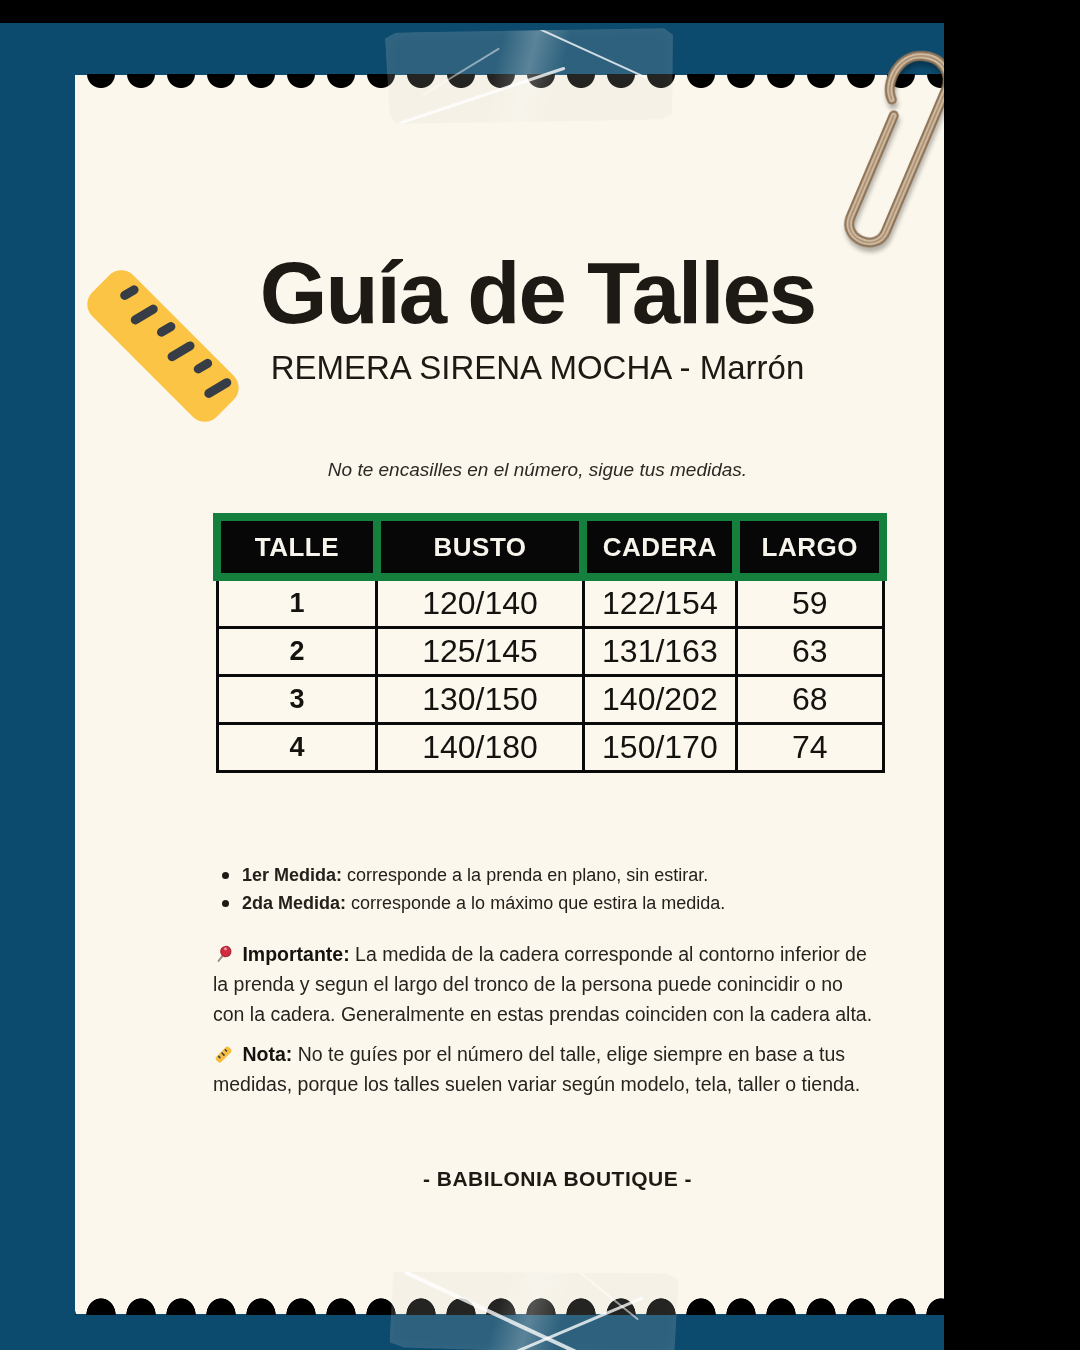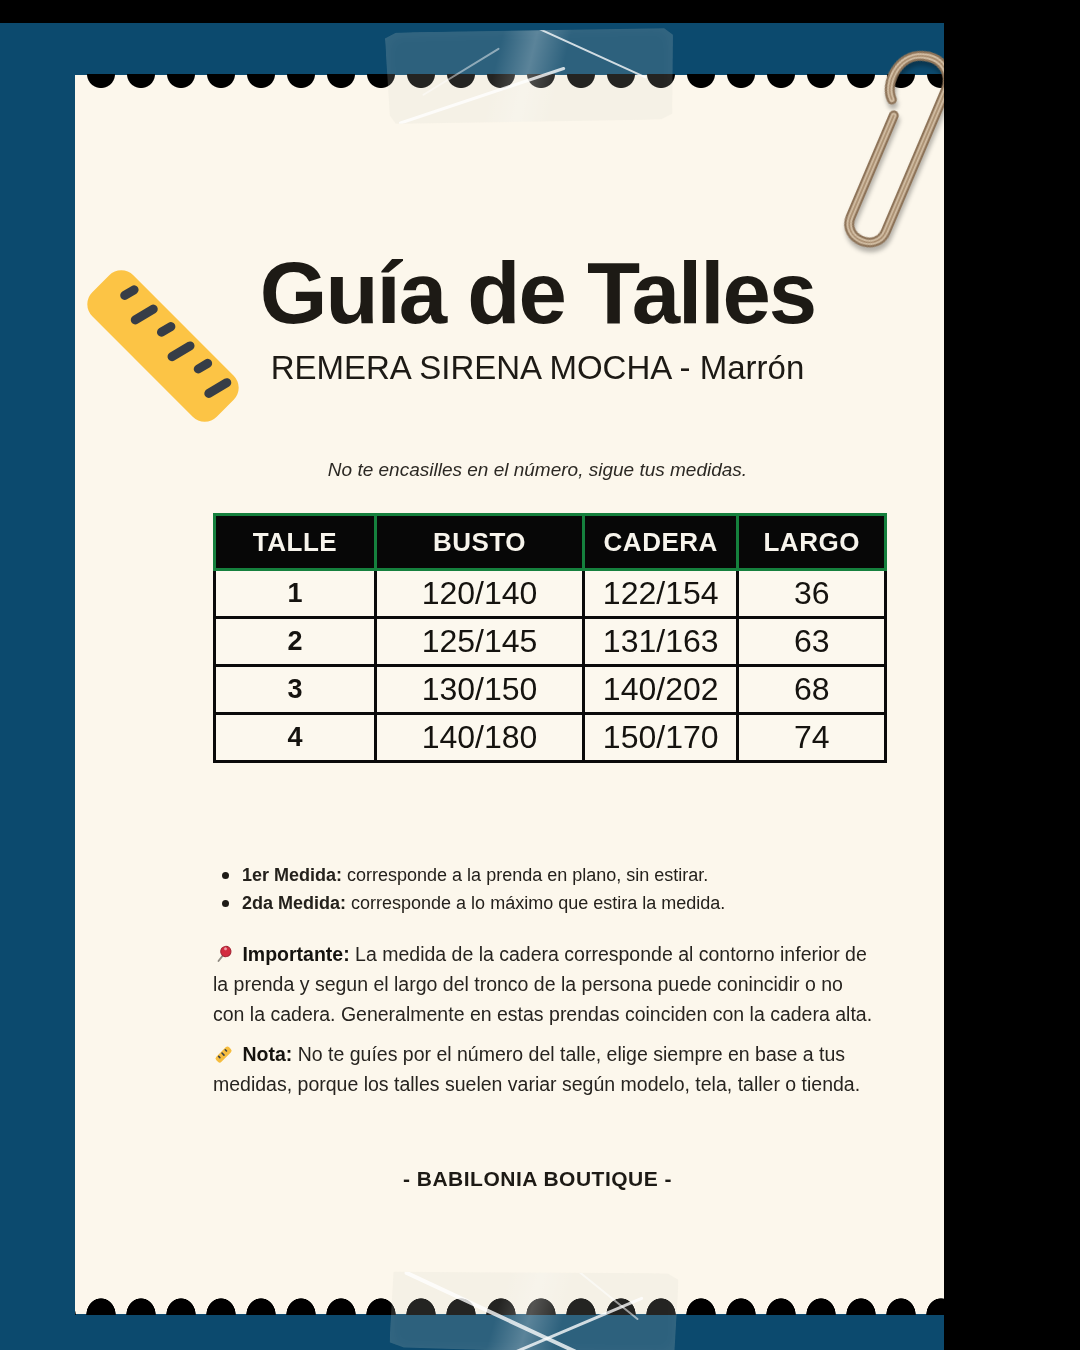--- a/index.html
+++ b/index.html
@@ -29,42 +29,42 @@
     font-size:87px;font-weight:bold;letter-spacing:-2px;color:#1d1a15;line-height:1;}
   .subtitle{position:absolute;top:274px;left:0;width:100%;text-align:center;
     font-size:33px;font-weight:normal;letter-spacing:0px;color:#1d1a15;}
   .tagline{position:absolute;top:384px;left:0;width:100%;text-align:center;
     font-size:19px;font-style:italic;color:#2c2924;}
 
   
   table.size{position:absolute;left:138px;top:438px;width:674px;border-collapse:collapse;
     table-layout:fixed;}
   table.size th{background:#070707;color:#f7f4ec;font-weight:bold;font-size:26px;
-    letter-spacing:0.5px;height:50px;border:3px solid #15803d;}
+    letter-spacing:0.5px;height:50px;border:8px solid #15803d;}
   table.size td{border:3px solid #0a0a0a;height:43px;text-align:center;
     font-size:32px;color:#15130f;background:rgba(255,255,255,0.12);}
   table.size td:first-child{font-weight:bold;font-size:27px;}
 
   
   .bullets{position:absolute;left:140px;top:790px;margin:0;padding:0;list-style:none;
     font-size:18px;color:#24211c;}
   .bullets li{position:relative;padding-left:27px;margin-bottom:7px;}
   .bullets li .dot{position:absolute;left:7px;top:7px;width:7px;height:7px;border-radius:50%;
     background:#1d1a15;}
 
   
   .para{position:absolute;left:138px;margin:0;font-size:19.5px;line-height:30px;color:#272420;}
   .importante{top:864px;width:660px;}
   .nota{top:964px;width:676px;}
   .para b{color:#15130f;}
   .inline-ico{display:inline-block;vertical-align:-4px;margin-right:3px;}
 
   
   .brand{position:absolute;top:1092px;left:0;width:100%;text-align:center;
-    font-size:21px;font-weight:bold;letter-spacing:0.5px;color:#1d1a15;}
+    font-size:21px;font-weight:bold;letter-spacing:0.5px;color:#1d1a15;padding-left:20px;}
 
   
   .tape{position:absolute;background:rgba(216,212,203,0.17);
     box-shadow:inset 0 0 18px rgba(255,255,255,0.06);}
   .tape-top{left:386px;top:6px;width:288px;height:94px;transform:rotate(-1.5deg);
     clip-path:polygon(0 6%,4% 0,97% 3%,100% 10%,99% 94%,95% 100%,3% 97%,1% 88%);}
   .tape-bottom{left:390px;top:1248px;width:288px;height:82px;transform:rotate(1deg);
     clip-path:polygon(1% 4%,96% 0,100% 8%,99% 95%,90% 100%,5% 96%,0 90%);}
   .tape::before{content:"";position:absolute;inset:0;
     background:linear-gradient(105deg,transparent 38%,rgba(255,255,255,0.22) 49%,transparent 60%);}
@@ -118,21 +118,21 @@
           <th>BUSTO</th>
           <th>CADERA</th>
           <th>LARGO</th>
         </tr>
       </thead>
       <tbody>
         <tr>
           <td>1</td>
           <td>120/140</td>
           <td>122/154</td>
-          <td>36</td>
+          <td>59</td>
         </tr>
         <tr>
           <td>2</td>
           <td>125/145</td>
           <td>131/163</td>
           <td>63</td>
         </tr>
         <tr>
           <td>3</td>
           <td>130/150</td>

